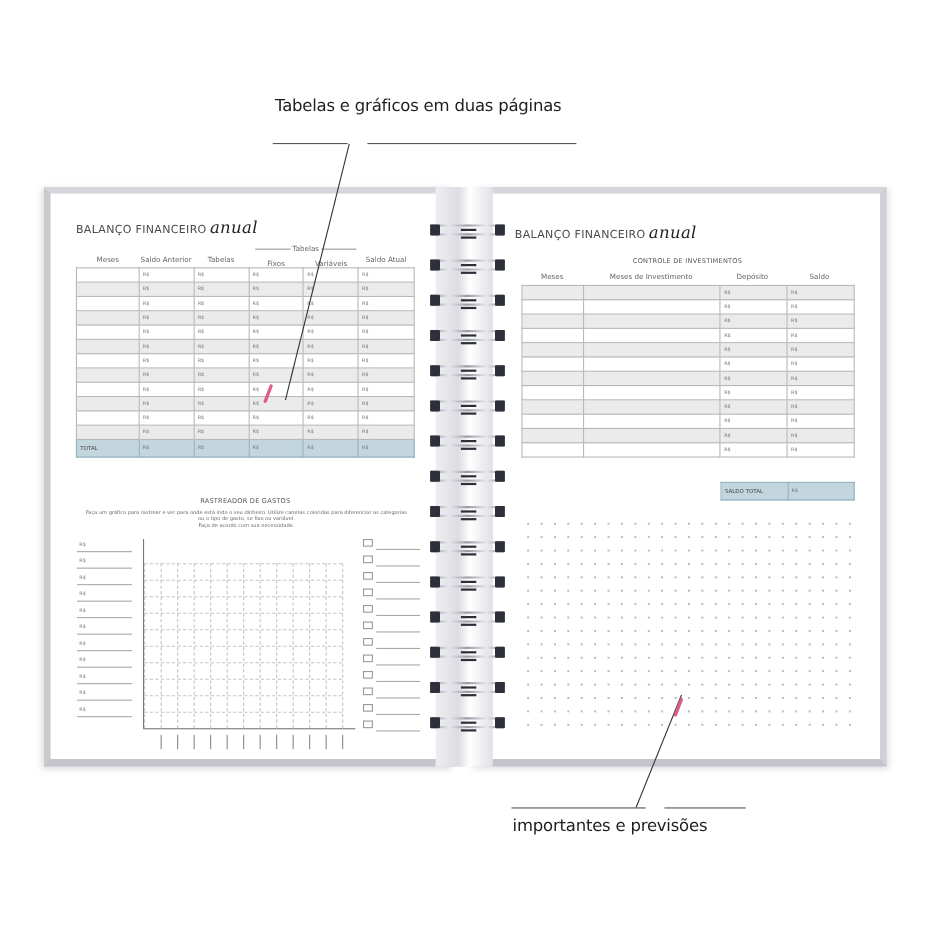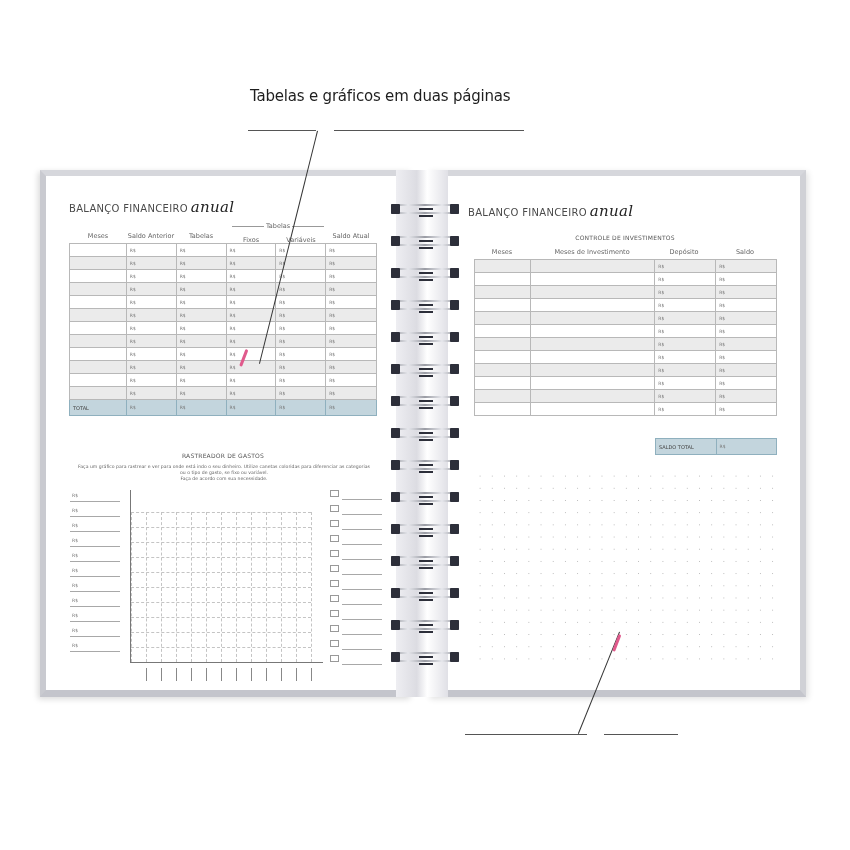--- a/index.html
+++ b/index.html
@@ -500,13 +500,14 @@
   </div>
 
 <div class="pointer" style="left:318px;top:131px;width:240px;transform:rotate(104deg);"></div>
 <div class="pointer-tip" style="left:247px;top:348px;width:18px;transform:rotate(111deg);"></div>
 <div class="pointer" style="left:620px;top:632px;width:110px;transform:rotate(112deg);"></div>
 <div class="pointer-tip" style="left:620px;top:633px;width:18px;transform:rotate(111deg);"></div>
 
 <div class="callout-line" style="left:465px;top:734px;width:122px;"></div>
 <div class="callout-line" style="left:604px;top:734px;width:74px;"></div>
 <div class="callout" style="left:466px;top:740px;">
+  <div>importantes e previsões</div>
 </div>
 
 </body></html>

